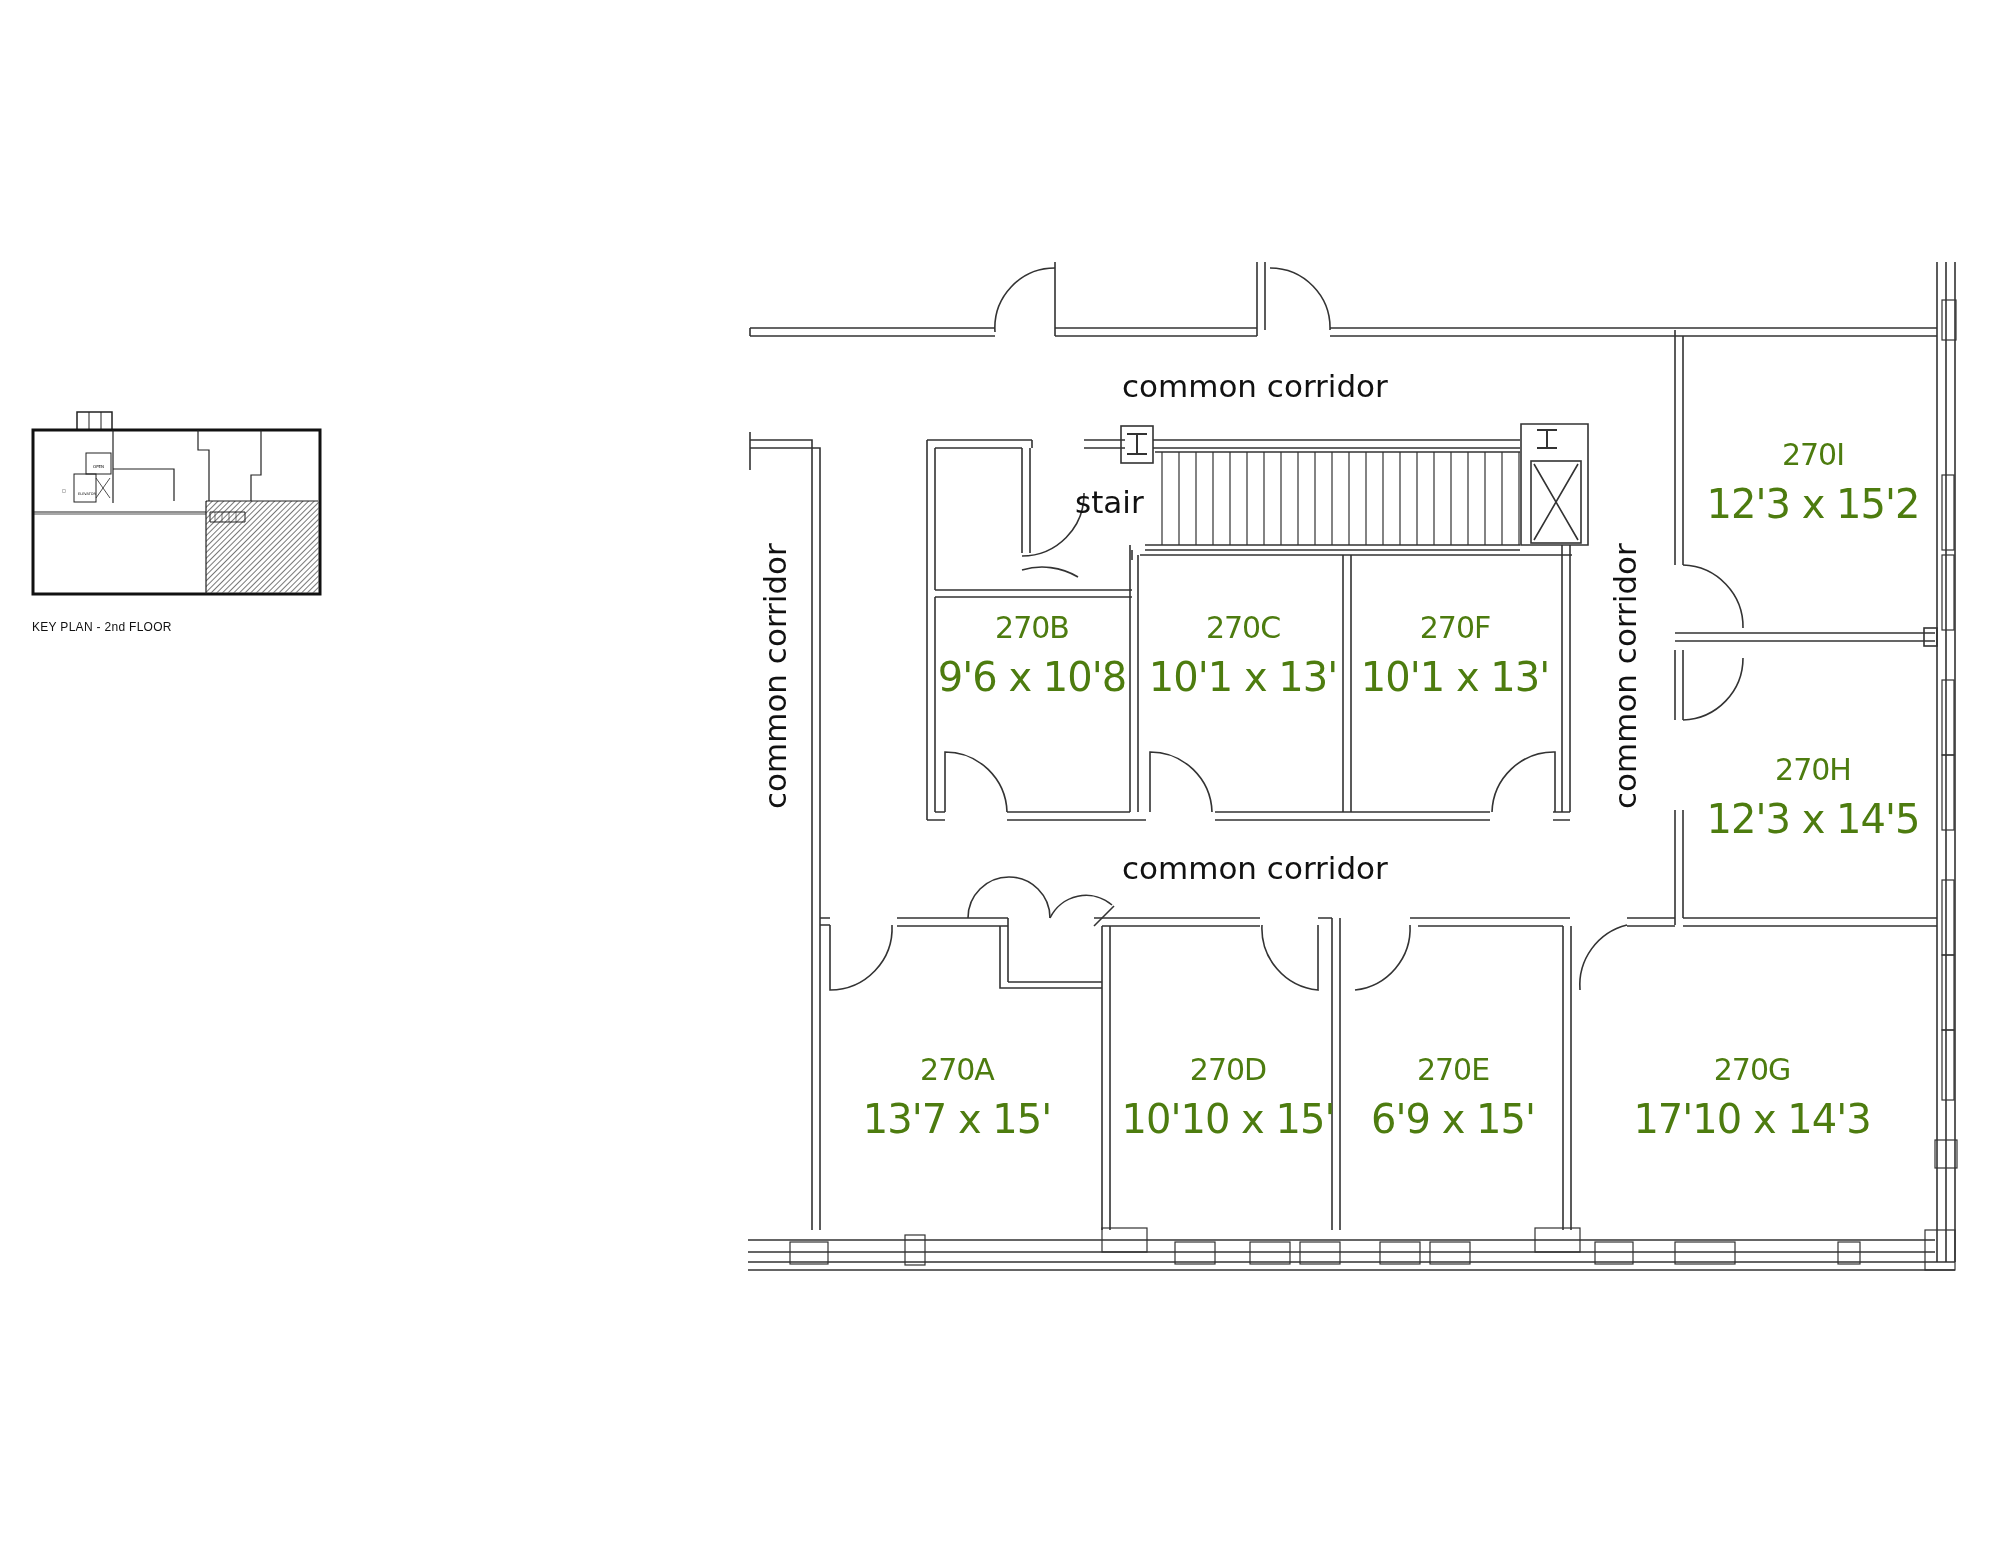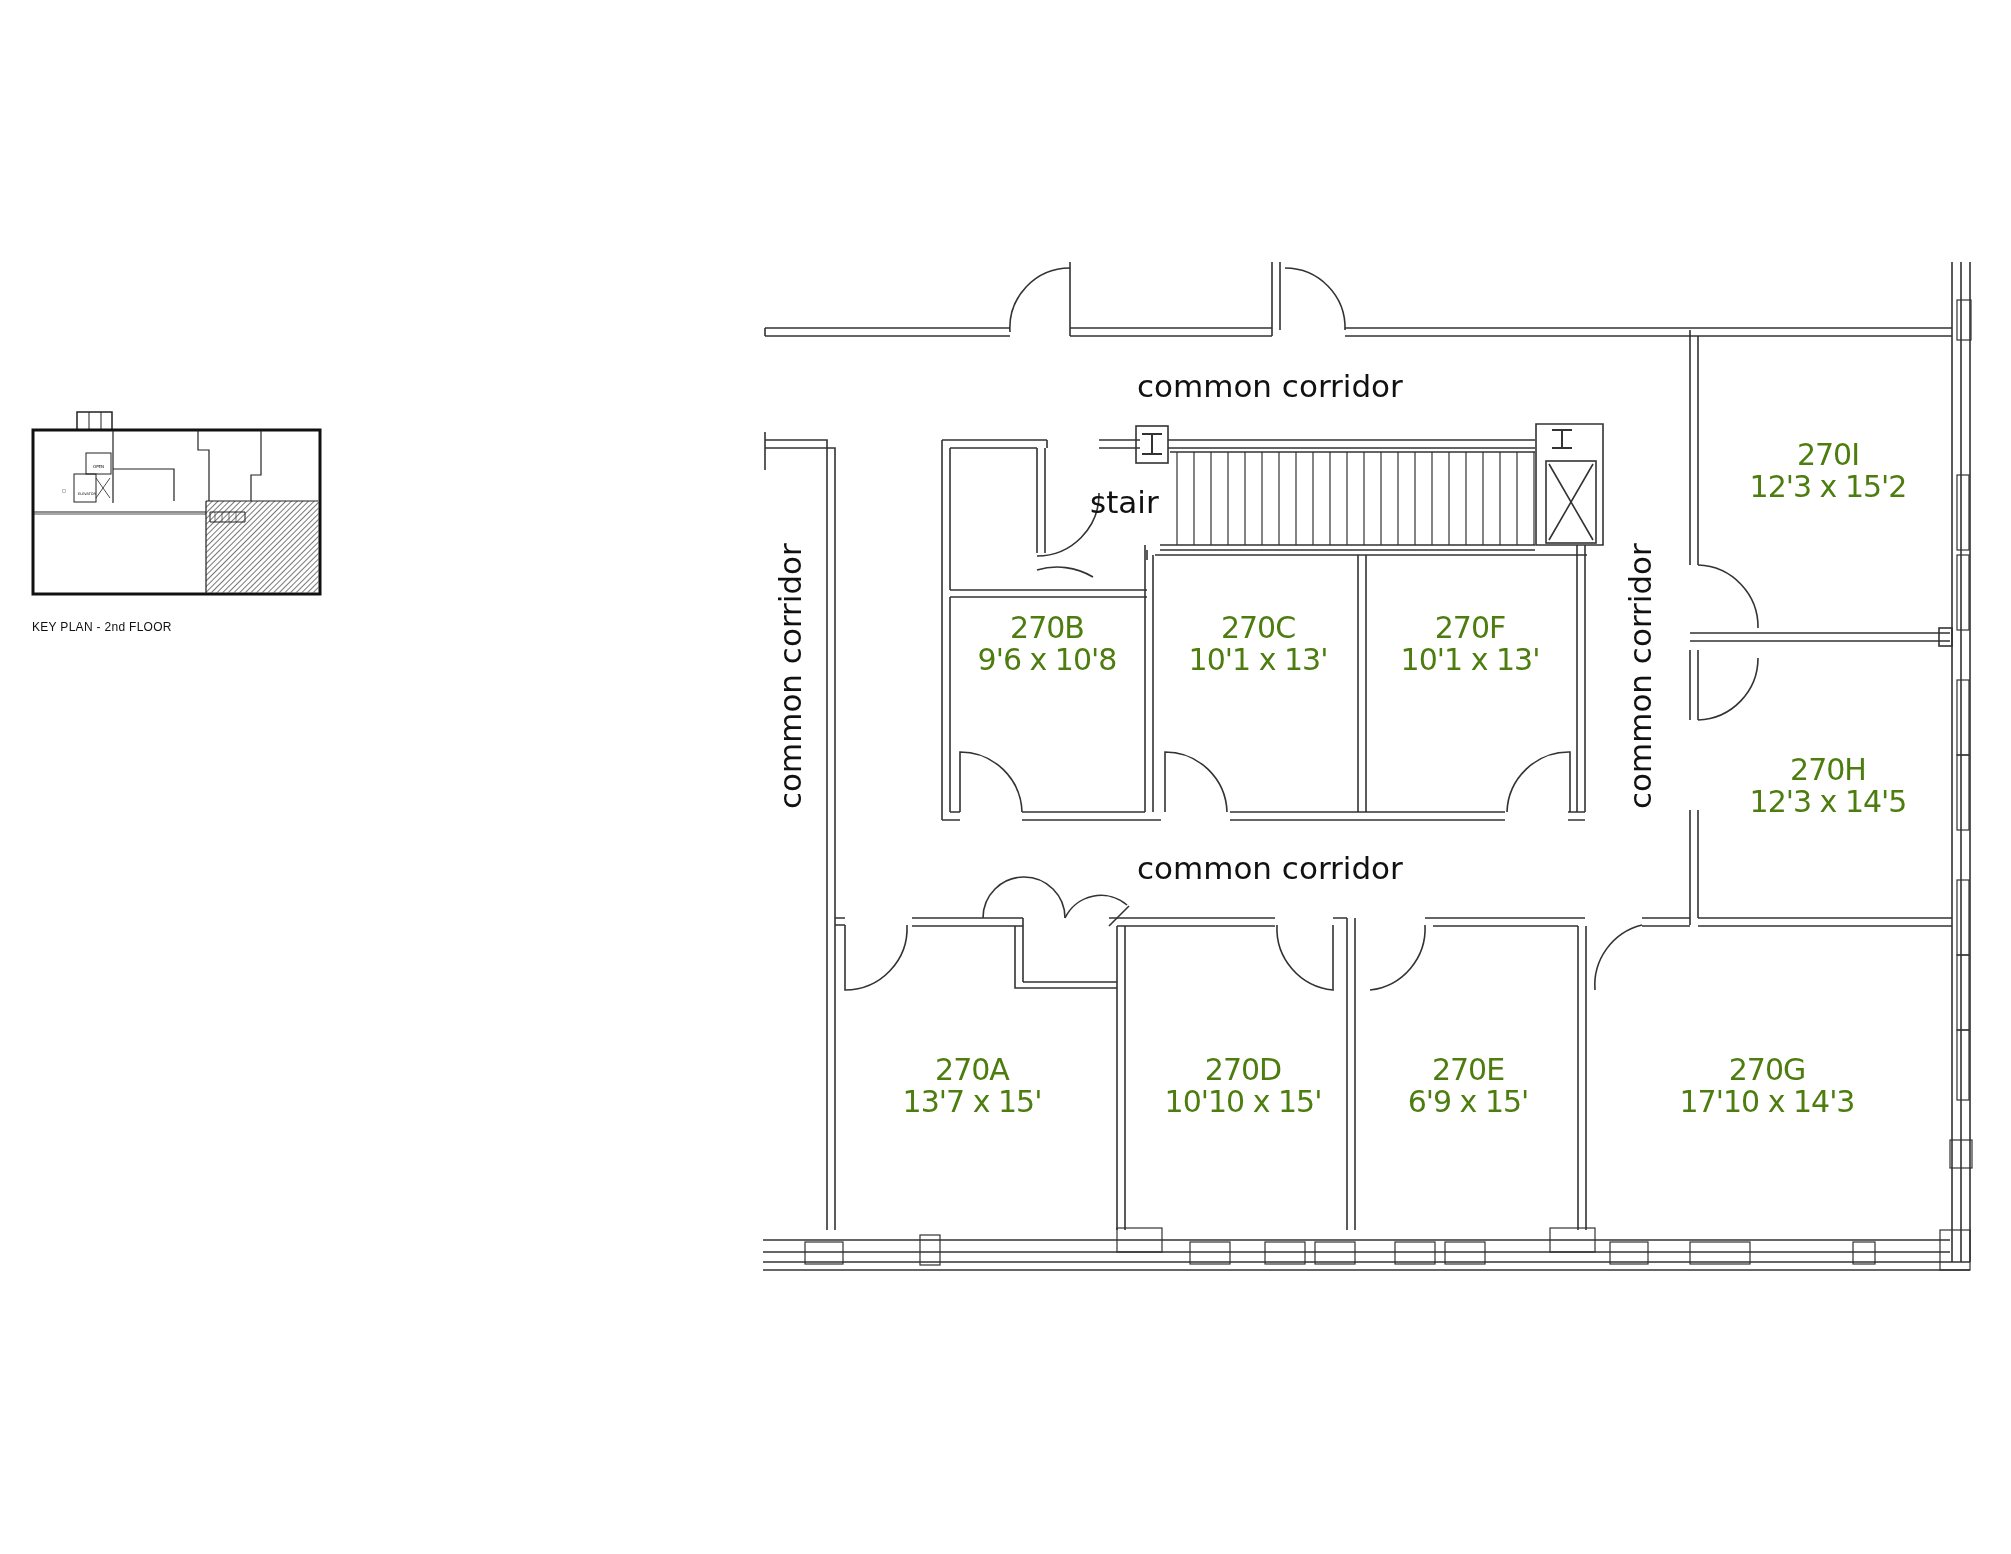--- a/index.html
+++ b/index.html
@@ -3,21 +3,21 @@
 <meta charset="utf-8">
 <style>
   html, body { margin:0; padding:0; background:#ffffff; }
   body { width:2011px; height:1554px; position:relative; overflow:hidden;
          font-family:"Liberation Sans", sans-serif; color:#111; }
   .abs { position:absolute; }
   svg { position:absolute; left:0; top:0; }
   .lbl { position:absolute; text-align:center; font-family:"DejaVu Sans", sans-serif;
          color:#4d7c0f; line-height:1.0; white-space:nowrap; transform:translateX(-50%); }
   .room-num { font-size:30px; letter-spacing:-1px; }
-  .room-dim { font-size:30px; letter-spacing:-1px; margin-top:2px; }
+  .room-dim { font-size:40px; letter-spacing:-1px; margin-top:14px; }
   .corr { position:absolute; font-family:"DejaVu Sans", sans-serif; font-size:31px;
           white-space:nowrap; color:#111; }
   .vert { transform-origin:center center; }
   .key-label { position:absolute; left:32px; top:620px; font-size:12px;
                font-family:"Liberation Sans", sans-serif; letter-spacing:0.3px; }
 </style>
 </head>
 <body>
 
 <div class="abs" style="left:0;top:0;width:400px;height:700px;">
@@ -49,21 +49,21 @@
     <path d="M96 478 L110 498 M110 478 L96 498" stroke="#222" stroke-width="0.8"></path>
     <path d="M210 512 L245 512 L245 522 L210 522 Z" fill="none" stroke="#222" stroke-width="1"></path>
     <path d="M215 512 L215 522 M222 512 L222 522 M229 512 L229 522 M236 512 L236 522" stroke="#222" stroke-width="0.6"></path>
     <text x="93" y="468" font-size="4" font-family="DejaVu Sans, sans-serif">OPEN</text>
     <text x="78" y="495" font-size="3.5" font-family="DejaVu Sans, sans-serif">ELEVATOR</text>
     <text x="62" y="492" font-size="4" font-family="DejaVu Sans, sans-serif">□</text>
   </svg>
   <div class="key-label">KEY PLAN - 2nd FLOOR</div>
 </div>
 
-<div class="abs" style="left:15px;top:0;width:1655px;height:1554px;">
+<div class="abs" style="left:0;top:0;width:1655px;height:1554px;">
   <svg width="2011" height="1554" viewBox="0 0 2011 1554">
     <g fill="none" stroke="#333" stroke-width="1.6">
 
       <path d="M750 328 L995 328 M750 336 L995 336 M750 328 L750 336"></path>
       <path d="M1055 328 L1257 328 M1055 336 L1257 336 M1055 262 L1055 336"></path>
       <path d="M1257 262 L1257 336 M1265 262 L1265 330"></path>
       <path d="M1330 328 L1675 328 M1330 336 L1675 336"></path>
 
       <path d="M995 332 A60 60 0 0 1 1055 268"></path>
       <path d="M1270 268 A60 60 0 0 1 1330 330"></path>

